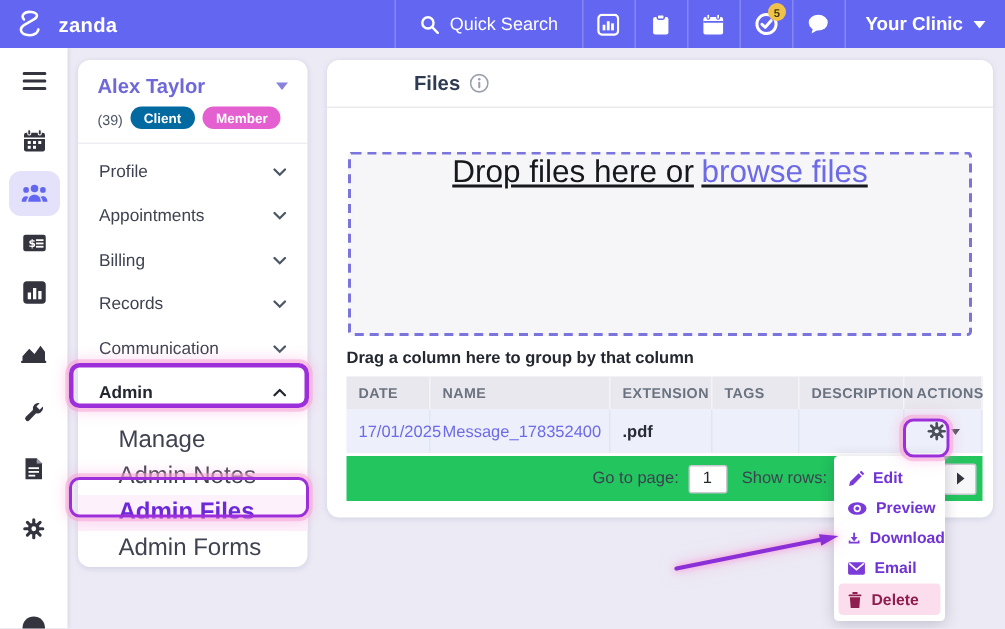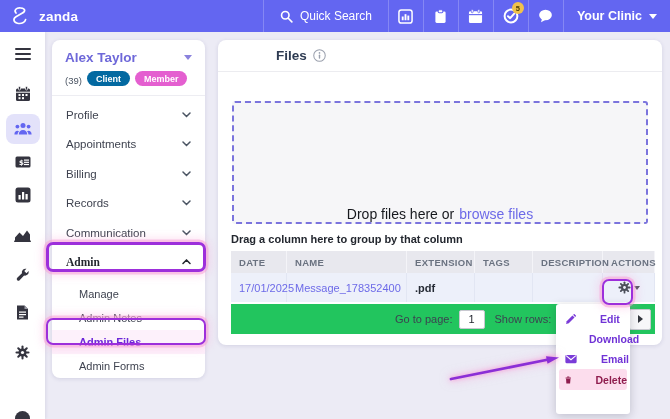--- a/index.html
+++ b/index.html
@@ -43,34 +43,34 @@
     border-right:4px solid transparent; border-top:5px solid #8a82dd; }
   .cc-badges { display:flex; align-items:flex-end; gap:5px; margin-top:6px; padding-bottom:9px; }
   .cc-id { font-size:9.5px; color:#4b5563; }
   .pill { color:#fff; font-size:9px; font-weight:bold; padding:2.5px 9px; border-radius:999px; }
   .pill.client { background:#0369a1; }
   .pill.member { background:#e45fd0; }
   .cc-divider { height:1px; background:#ededf2; }
   .cc-menu { padding-top:4px; }
   .menu-item { height:29.5px; display:flex; align-items:center; justify-content:space-between;
     padding:0 14px; font-size:11.5px; color:#3f4350; cursor:pointer; }
-  .menu-item.admin { font-weight:bold; color:#23272f;font-family:Liberation Serif, serif; }
+  .menu-item.admin { font-weight:bold; color:#23272f; }
   .chev { flex:none; }
   .sub-item { height:24px; display:flex; align-items:center; padding:0 14px 0 27px;
-    font-size:11px; color:#3f4350; cursor:pointer; }
+    font-size:16px; color:#3f4350; cursor:pointer; }
   .sub-item.active { font-weight:bold; color:#6d28d9; background:#fdf1fb; }
   
   .main-card { position:absolute; left:218px; top:40px; width:444px; height:305px;
     background:#fff; border-radius:8px; box-shadow:0 1px 4px rgba(60,60,120,.14); z-index:3; }
   .mc-head { height:32px; display:flex; align-items:center; gap:6px; padding:0 16px;
     border-bottom:1px solid #ececf0; }
   .mc-title { font-size:13.5px; font-weight:bold; color:#2e3b52;padding-left:42px; }
   .dropzone { margin:29px 14px 0; height:123px; border:2px dashed #7b74dd; border-radius:3px;
-    background:#f6f6f8; display:flex; align-items:flex-end; justify-content:center;
-    gap:5px; font-size:14px; color:#16181d; cursor:pointer; }
+    background:#f6f6f8; display:flex; align-items:flex-start; justify-content:center;
+    gap:5px; font-size:21px; color:#16181d; cursor:pointer;text-decoration:underline; }
   .dz-link { color:#6d6ae8; cursor:pointer; }
   .group-hint { margin:9px 0 6px 13px; font-size:11px; font-weight:bold; color:#23272f; }
   .grid-table { margin-left:13px; width:424px; }
   .t-row { display:grid; grid-template-columns:56px 120px 68px 58px 70px 52px; }
   .t-head { background:#e8e8ee; }
   .t-head .t-cell { height:22px; font-size:9.5px; font-weight:bold; color:#6a7280;
     letter-spacing:.3px; border-right:1px solid #f4f4f8; display:flex; align-items:center;
     padding:0 8px; cursor:pointer; }
   .t-data { background:#edf0fa; }
   .t-data .t-cell { height:29px; font-size:11px; border-right:1px solid #e2e6f3;
@@ -92,21 +92,21 @@
     font-size:11px; color:#23272f; cursor:pointer; }
   .next-btn { margin-left:auto; margin-right:4px; width:22px; height:21px; background:#f7f7f9;
     border:1px solid #c8c8d0; border-radius:2px; display:flex; align-items:center;
     justify-content:center; cursor:pointer; }
   .tri-right { width:0; height:0; border-top:4px solid transparent;
     border-bottom:4px solid transparent; border-left:5px solid #33363d; }
   
   .ctx-menu { position:absolute; left:556px; top:304px; width:74px; height:110px;
     background:#fff; border-radius:3px; box-shadow:0 2px 10px rgba(30,30,60,.22);
     padding-top:5px; z-index:15; }
-  .ctx-item { height:20px; display:flex; align-items:center; gap:24px; padding-left:9px;
+  .ctx-item { height:20px; display:flex; align-items:center; gap:6px; padding-left:9px;
     font-size:10.5px; font-weight:bold; color:#7033d6; cursor:pointer; }
   .ctx-item.danger { color:#8f1d4e; background:rgba(249,180,215,.45); border-radius:3px;
     margin:0 3px; padding-left:6px; height:21px; }
   
   .anno-box { position:absolute; border:3px solid #9d2fdb; border-radius:7px;
     box-shadow:0 0 0 2.5px rgba(247,163,215,.55), 0 0 8px 4px rgba(247,163,215,.30);
     z-index:20; pointer-events:none; }
   .anno-admin { left:46px; top:242px; width:160px; height:30px; }
   .anno-adminfiles { left:46px; top:318px; width:160px; height:27px; border-width:2.5px; }
   .anno-gear { left:602px; top:279px; width:31px; height:26px; border-width:2.5px; }
@@ -419,20 +419,28 @@
 
 <div class="ctx-menu">
   <div class="ctx-item">
     <svg width="11" height="11" viewBox="0 0 16 16">
         <path d="M1.5 14.5 l1-4 L10.8 2.2 l3 3 L5.5 13.5 Z" fill="#7a3bd8"></path>
         <path d="M11.8 1.2 l3 3 1-1 a0.8 0.8 0 0 0 0-1.1 L13.9 0.2 a0.8 0.8 0 0 0-1.1 0 Z" fill="#7a3bd8"></path>
       </svg>
     <span>Edit</span>
   </div>
   <div class="ctx-item">
+    <svg width="13" height="10" viewBox="0 0 16 11">
+        <ellipse cx="8" cy="5.5" rx="7.6" ry="5.2" fill="#7a3bd8"></ellipse>
+        <circle cx="8" cy="5.5" r="3" fill="#fff"></circle>
+        <circle cx="8" cy="5.5" r="1.6" fill="#7a3bd8"></circle>
+      </svg>
+    <span>Preview</span>
+  </div>
+  <div class="ctx-item">
     <svg width="11" height="12" viewBox="0 0 16 16">
         <rect x="6.9" y="1" width="2.2" height="6" fill="#7a3bd8"></rect>
         <path d="M3.8 6.2 h8.4 L8 11.5 Z" fill="#7a3bd8"></path>
         <path d="M1.5 10.5 v3.5 h13 v-3.5 h-2 v1.5 h-9 v-1.5 Z" fill="#7a3bd8"></path>
       </svg>
     <span>Download</span>
   </div>
   <div class="ctx-item">
     <svg width="12" height="10" viewBox="0 0 16 12">
         <rect x="0.5" y="0.5" width="15" height="11" rx="1.5" fill="#7a3bd8"></rect>

